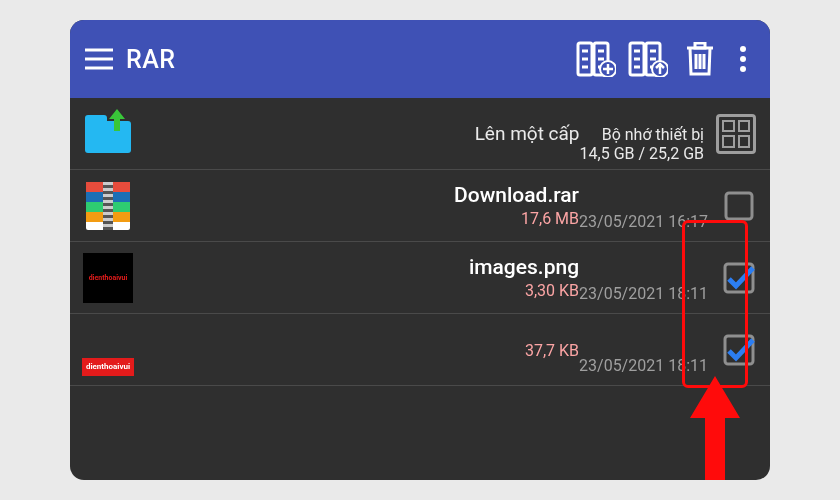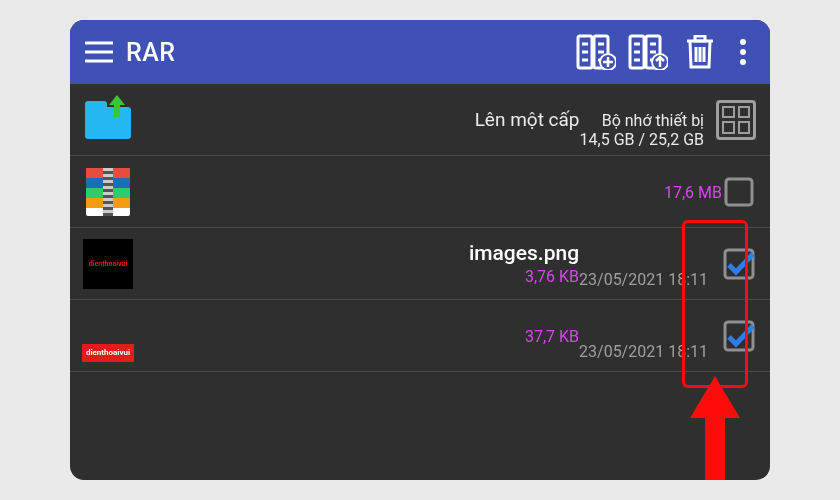--- a/index.html
+++ b/index.html
@@ -15,21 +15,21 @@
   }
   .frame {
     width: 700px;
     height: 460px;
     border-radius: 14px;
     overflow: hidden;
     background: #2f2f2f;
     position: relative;
   }
   .toolbar {
-    height: 64px;
+    height: 78px;
     background: #3f51b5;
     display: flex;
     align-items: center;
     padding: 0 10px;
     color: #fff;
   }
   .menu-icon, .tb-icon { display:flex; align-items:center; justify-content:center; cursor:pointer; }
   .menu-icon { width: 38px; height: 38px; }
   .title { font-size: 25px; font-weight: 500; margin-left: 8px; letter-spacing: 0.5px; }
   .spacer { flex: 1; }
@@ -40,21 +40,21 @@
     display:flex; align-items:center;
     height: 72px;
     padding: 0 14px 0 12px;
     border-bottom: 1px solid #4a4a4a;
     color: #e9e9e9;
     position: relative;
   }
   .thumb { width: 52px; height: 52px; display:flex; align-items:center; justify-content:center; flex-shrink:0;text-align:center; }
   .tx { flex:1; display:flex; flex-direction:column; justify-content:center; margin-left: 14px; min-width:0;text-align:right; }
   .name { font-size: 21px; font-weight: 500; color:#fff; white-space:nowrap; overflow:hidden; text-overflow:ellipsis;}
-  .sub { font-size: 16px; color:#d946ef; margin-top:2px; }
+  .sub { font-size: 16px; color:#fca5a5; margin-top:2px; }
   .date { font-size: 16px; color:#9f9f9f; margin-right: 14px; align-self:flex-end; padding-bottom:10px; white-space:nowrap;}
   .right { display:flex; flex-direction:column; align-items:flex-end;margin-top:20px; }
   .mem-t { font-size:16px; color:#e9e9e9;}
   .mem-b { font-size:16px; color:#e9e9e9;}
   .cb { width:34px; height:34px; display:flex; align-items:center; justify-content:center; cursor:pointer; }
 
   .row-up .tx .name { font-size:19px; font-weight:400; color:#eaeaea;}
   .view-btn { width:40px; height:40px; border:3px solid #9e9e9e; border-radius:4px; display:grid; grid-template-columns:1fr 1fr; grid-template-rows:1fr 1fr; gap:3px; padding:3px; margin-left:12px; cursor:pointer;}
   .view-btn div{ border:2px solid #9e9e9e;}
 
@@ -208,38 +208,40 @@
       <div class="thumb">
         <div class="thumb-rar">
             <div class="r1"></div>
             <div class="r2"></div>
             <div class="r3"></div>
             <div class="r4"></div>
             <div class="spine"></div>
           </div>
       </div>
       <div class="tx">
+        <div class="name">Download.rar</div>
         <div class="sub">17,6 MB</div>
       </div>
+      <div class="date">23/05/2021 16:17</div>
       <div class="cb">
         <svg width="30" height="30" viewBox="0 0 30 30">
             <rect x="2" y="2" width="26" height="26" rx="3" fill="none" stroke="#8f8f8f" stroke-width="3"></rect>
           </svg>
       </div>
     </div>
 
     <div class="row">
       <div class="thumb">
         <div class="thumb-img">
             <span>dienthoaivui</span>
           </div>
       </div>
       <div class="tx">
         <div class="name">images.png</div>
-        <div class="sub">3,76 KB</div>
+        <div class="sub">3,30 KB</div>
       </div>
       <div class="date">23/05/2021 18:11</div>
       <div class="cb">
         <svg width="32" height="32" viewBox="0 0 32 32">
             <rect x="2" y="2" width="28" height="28" rx="3" fill="none" stroke="#8f8f8f" stroke-width="3"></rect>
             <polyline points="6,17 13,24 30,6" fill="none" stroke="#2c7ef2" stroke-width="5"></polyline>
           </svg>
       </div>
     </div>
 

